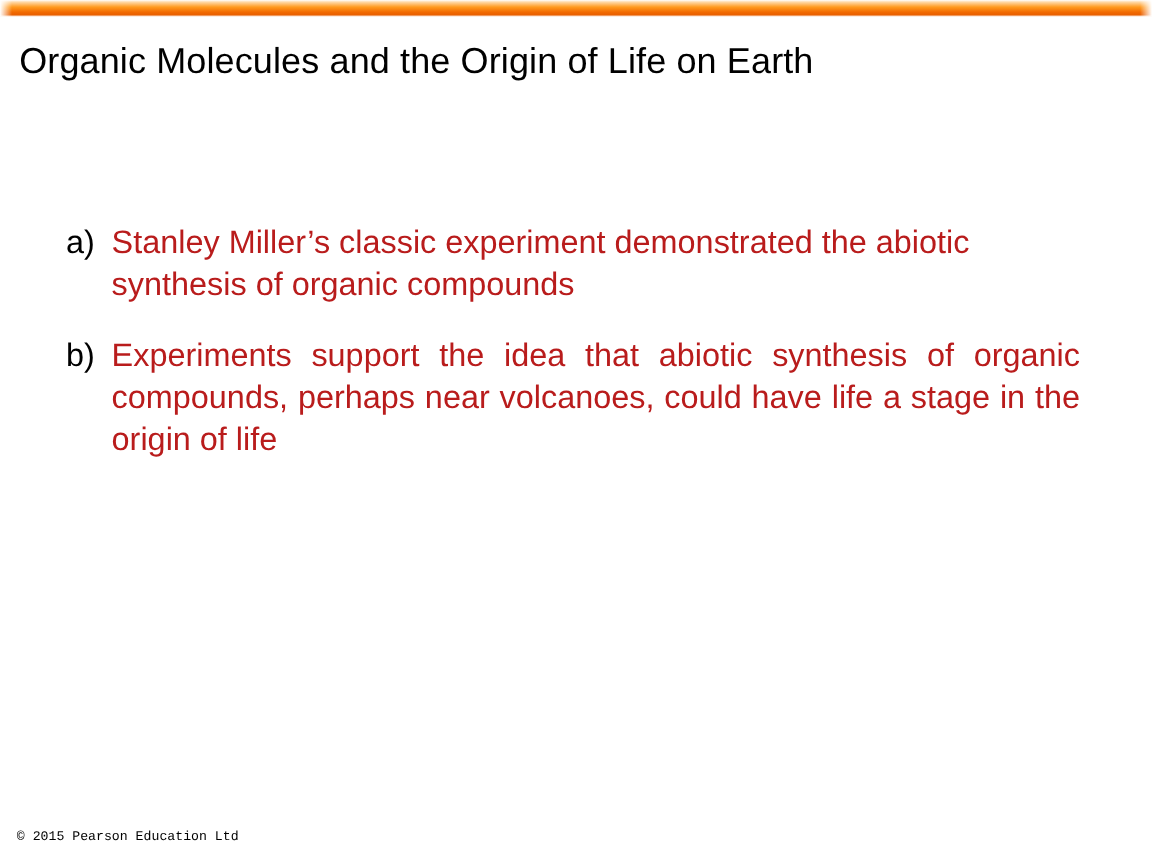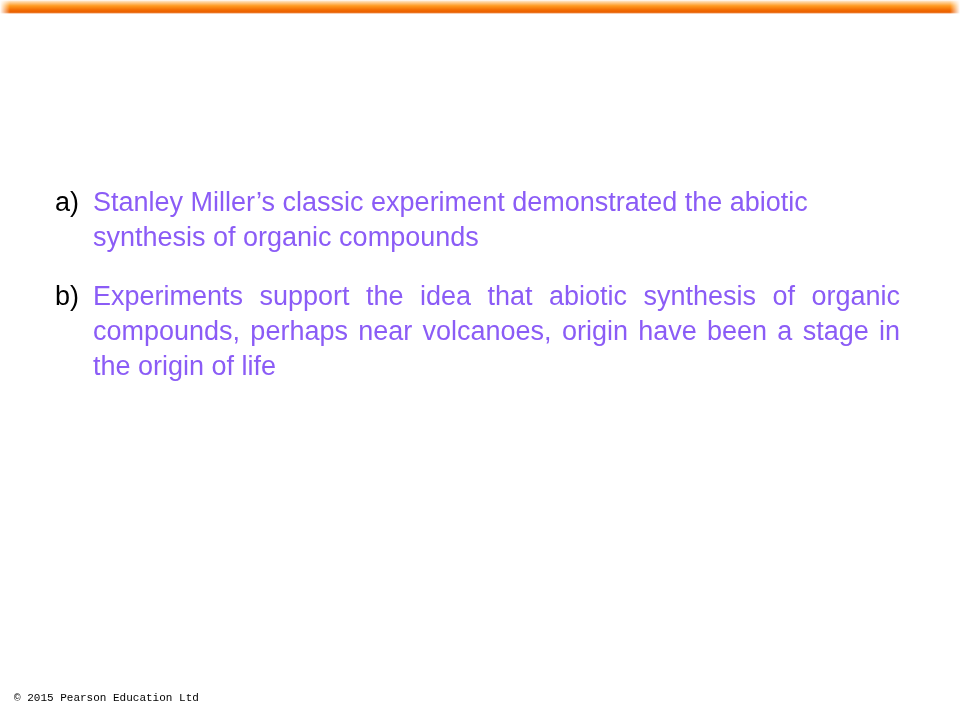--- a/index.html
+++ b/index.html
@@ -83,21 +83,21 @@
     flex: 0 0 auto;
     width: 38px;
     font-size: 27px;
     line-height: 35px;
     color: #000000;
   }
   .bullet-text {
     flex: 1 1 auto;
     font-size: 27px;
     line-height: 35px;
-    color: #8b5cf6;
+    color: #b91c1c;
     text-align: justify;
     text-justify: inter-word;
     padding-right: 30px;
   }
   .bullet-text.no-justify {
     text-align: left;
   }
 
   .footer-copyright {
     position: absolute;
@@ -111,30 +111,31 @@
 </head>
 <body>
 
 <div class="slide">
 
   <div class="top-bar">
     <div class="top-bar-edge-left"></div>
     <div class="top-bar-edge-right"></div>
   </div>
 
+  <div class="slide-title">Organic Molecules and the Origin of Life on Earth</div>
 
   <div class="body-block">
 
     <div class="bullet-row">
       <div class="bullet-marker">a)</div>
       <div class="bullet-text no-justify">Stanley Miller’s classic experiment demonstrated the abiotic synthesis of organic compounds</div>
     </div>
 
     <div class="bullet-row">
       <div class="bullet-marker">b)</div>
-      <div class="bullet-text">Experiments support the idea that abiotic synthesis of organic compounds, perhaps near volcanoes, origin have been a stage in the origin of life</div>
+      <div class="bullet-text">Experiments support the idea that abiotic synthesis of organic compounds, perhaps near volcanoes, could have life a stage in the origin of life</div>
     </div>
 
   </div>
 
   <div class="footer-copyright">© 2015 Pearson Education Ltd</div>
 
 </div>
 
 </body></html>

